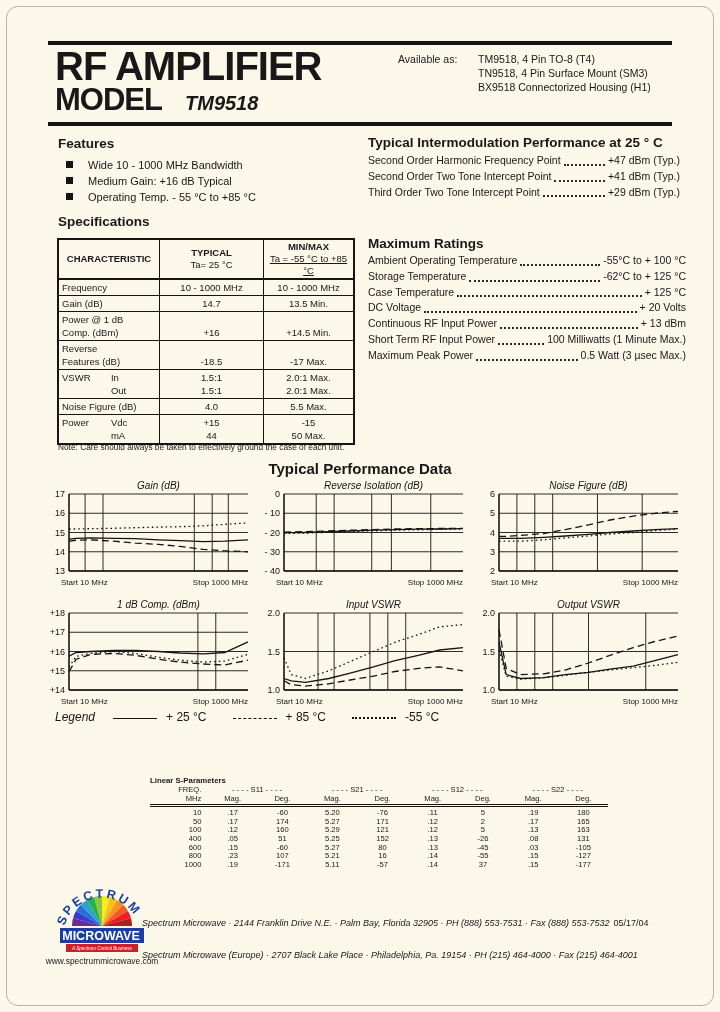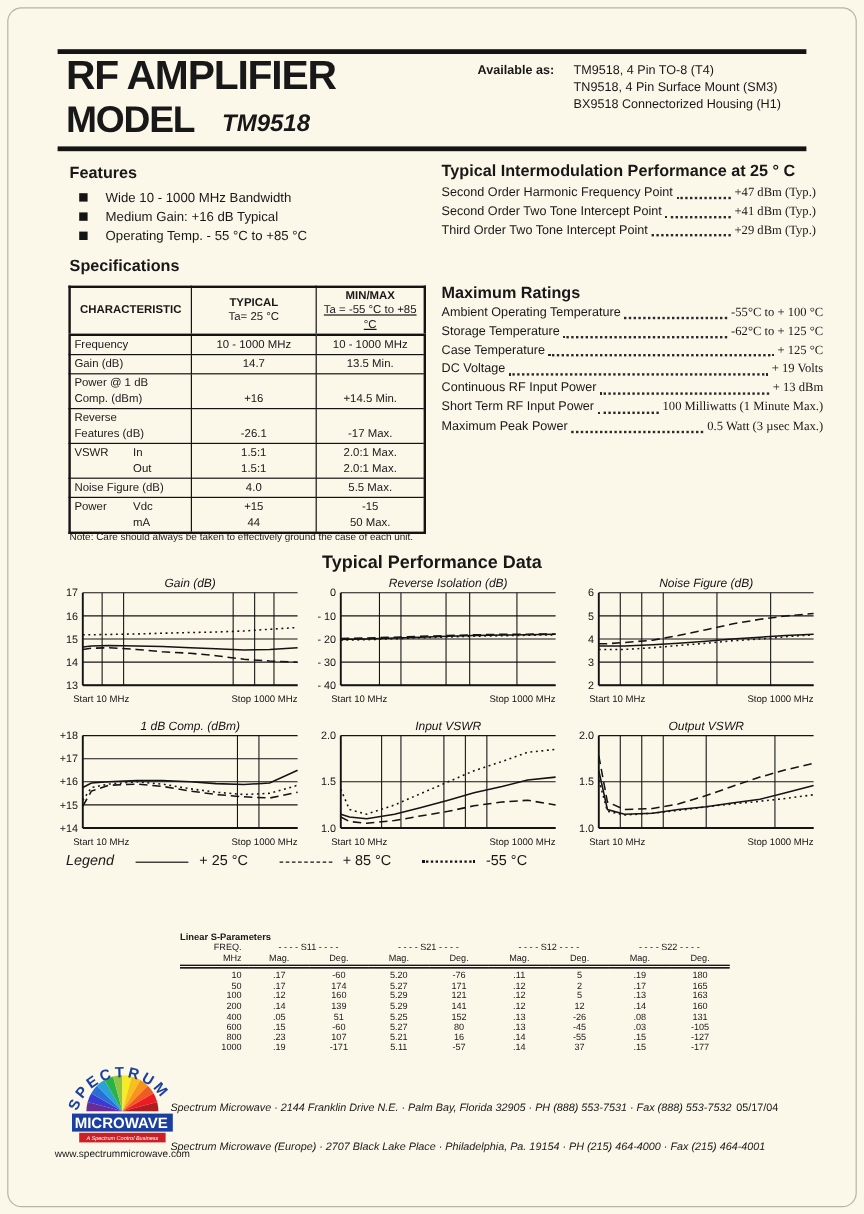--- a/index.html
+++ b/index.html
@@ -1,37 +1,37 @@
 <!DOCTYPE html>
 <html><head>
 <meta charset="utf-8">
 <style>
   html,body{margin:0;padding:0;background:#e8e4d8;}
   .page{position:relative;width:720px;height:1012px;background:#fbf7e9;font-family:"Liberation Sans",sans-serif;color:#181818;overflow:hidden;}
   .frame{position:absolute;left:6px;top:6px;right:6px;bottom:6px;border:1px solid #b9b4a4;border-radius:12px;pointer-events:none;}
   .rule{position:absolute;left:48px;width:624px;height:4px;background:#141414;}
   
-  .title1{position:absolute;left:55px;top:44px;font-size:34px;font-weight:bold;letter-spacing:-1px;}
+  .title1{position:absolute;left:55px;top:44px;font-size:40px;font-weight:bold;letter-spacing:-1px;}
   .title2{position:absolute;left:55px;top:82px;font-size:31px;font-weight:bold;letter-spacing:-1px;}
   .model{position:absolute;left:185px;top:92px;font-size:20px;font-weight:bold;font-style:italic;}
   .avail{position:absolute;left:398px;top:52px;width:280px;font-size:10.5px;line-height:14px;display:flex;}
-  .avail .lab{font-weight:bold;width:80px;}
+  .avail .lab{font-weight:normal;width:80px;}
   .avail .items div{white-space:nowrap;}
   
   .h2{font-size:13.5px;font-weight:bold;}
   
   .features{position:absolute;left:58px;top:136px;width:300px;}
   .features ul{list-style:none;margin:6px 0 0 0;padding:0;}
   .features li{font-size:11px;line-height:16px;padding-left:30px;position:relative;}
   .features li::before{content:"";position:absolute;left:8px;top:4px;width:7px;height:7px;background:#141414;}
   
   .dotline{display:flex;align-items:flex-end;font-size:10.5px;line-height:15.8px;}
   .dotline .lab{white-space:nowrap;}
   .dotline .dots{flex:1;border-bottom:2px dotted #2a2a2a;margin:0 3px 3px 3px;min-width:8px;}
-  .dotline .val{white-space:nowrap;font-family:Liberation Serif, serif;}
+  .dotline .val{white-space:nowrap;}
   .intermod{position:absolute;left:368px;top:135px;width:312px;}
   .ratings{position:absolute;left:368px;top:236px;width:318px;}
   .ratings .h2{margin-bottom:2px;}
   
   .spechead{position:absolute;left:58px;top:214px;}
   .spec-table{position:absolute;left:57px;top:238px;width:298px;border:2px solid #141414;border-collapse:collapse;font-size:9.5px;}
   .spec-table td,.spec-table th{border:1px solid #141414;padding:1px 3px;vertical-align:bottom;}
   .spec-table th{text-align:center;vertical-align:middle;font-size:9.5px;line-height:12px;border-bottom:2px solid #141414;}
   .spec-table td:nth-child(2),.spec-table td:nth-child(3){text-align:center;}
   .cell-line{min-height:13px;line-height:13px;}
@@ -169,21 +169,21 @@
             <div class="cell-line">+14.5 Min.</div>
           </td>
         </tr>
         <tr>
           <td>
             <div class="cell-line">Reverse</div>
             <div class="cell-line">Features (dB)</div>
           </td>
           <td>
             <div class="cell-line">&nbsp;</div>
-            <div class="cell-line">-26.1</div>
+            <div class="cell-line">-18.5</div>
           </td>
           <td>
             <div class="cell-line">&nbsp;</div>
             <div class="cell-line">-17  Max.</div>
           </td>
         </tr>
         <tr>
           <td>
             <div class="cell-line split">
               <span class="l">VSWR</span>
@@ -252,21 +252,21 @@
           <span class="val">-62°C to + 125 °C</span>
         </div>
         <div class="dotline">
           <span class="lab">Case Temperature</span>
           <span class="dots"></span>
           <span class="val">+ 125 °C</span>
         </div>
         <div class="dotline">
           <span class="lab">DC Voltage</span>
           <span class="dots"></span>
-          <span class="val">+ 19 Volts</span>
+          <span class="val">+ 20 Volts</span>
         </div>
         <div class="dotline">
           <span class="lab">Continuous RF Input Power</span>
           <span class="dots"></span>
           <span class="val">+ 13 dBm</span>
         </div>
         <div class="dotline">
           <span class="lab">Short Term RF Input Power</span>
           <span class="dots"></span>
           <span class="val">100 Milliwatts (1 Minute Max.)</span>
@@ -485,31 +485,20 @@
             <td>.12</td>
             <td>160</td>
             <td>5.29</td>
             <td>121</td>
             <td>.12</td>
             <td>5</td>
             <td>.13</td>
             <td>163</td>
           </tr>
           <tr>
-            <td class="fcol">200</td>
-            <td>.14</td>
-            <td>139</td>
-            <td>5.29</td>
-            <td>141</td>
-            <td>.12</td>
-            <td>12</td>
-            <td>.14</td>
-            <td>160</td>
-          </tr>
-          <tr>
             <td class="fcol">400</td>
             <td>.05</td>
             <td>51</td>
             <td>5.25</td>
             <td>152</td>
             <td>.13</td>
             <td>-26</td>
             <td>.08</td>
             <td>131</td>
           </tr>

